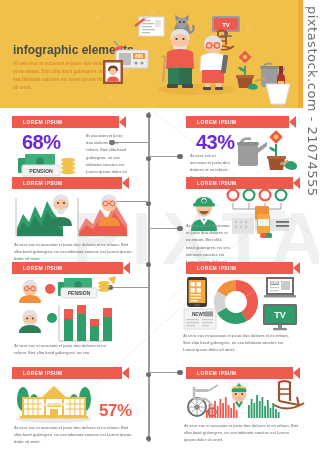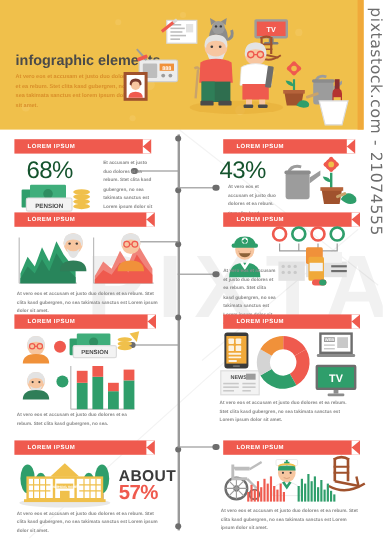--- a/index.html
+++ b/index.html
@@ -66,21 +66,21 @@
   .ribbon::after {
     content:""; position:absolute; right:0; top:0;
     border-top:6px solid #fff; border-bottom:6px solid #fff;
     border-right:7px solid transparent;
   }
   .ribbon-label {
     font-size:5px; font-weight:bold; color:#fff;
     letter-spacing:.4px; margin-left:11px; position:relative; z-index:2;
   }
 
-  .big-num { position:absolute; font-size:20px; font-weight:normal; color:#14532d; letter-spacing:-.5px; }
+  .big-num { position:absolute; font-size:20px; font-weight:bold; color:#6d28d9; letter-spacing:-.5px; }
   .body-txt { position:absolute; font-size:3.9px; font-weight:bold; color:#8c8c8c; line-height:1.85; }
   .about-word { position:absolute; font-size:13px; font-weight:bold; color:#3b3b3b; letter-spacing:.3px; }
   .about-num { position:absolute; font-size:17px; font-weight:bold; color:#ef5a4e; letter-spacing:-.5px; }
   svg { display:block; overflow:visible; }
 </style>
 </head>
 <body>
 
 <div class="page">
 
@@ -273,21 +273,21 @@
       <ellipse cx="52" cy="16" rx="7" ry="2.3"></ellipse>
         <ellipse cx="52" cy="20" rx="7" ry="2.3"></ellipse>
     </g>
   </svg>
   <div class="body-txt" style="left:86px;top:132px;width:42px;">Et accusam et justo duo dolores et ea rebum. Stet clita kasd gubergren, no sea takimata sanctus est Lorem ipsum dolor sit amet.</div>
 
   
   <div class="ribbon" style="left:186px;top:116px;width:110px;">
     <span class="ribbon-label">LOREM IPSUM</span>
   </div>
-  <div class="big-num" style="left:183px;top:131px;">43%</div>
+  <div class="big-num" style="left:196px;top:131px;">43%</div>
   <div class="body-txt" style="left:190px;top:152px;width:42px;">At vero eos et accusam et justo duo dolores et ea rebum. Stet clita kasd gubergren.</div>
   <svg style="position:absolute;left:236px;top:130px;" width="60" height="48" viewBox="0 0 60 48">
     <rect x="2" y="14" width="20" height="22" rx="2" fill="#9c9c9c"></rect>
     <path d="M22 18 L31 12 L31 16 L22 23Z" fill="#9c9c9c"></path>
     <path d="M4 14 q3 -7 11 -5" stroke="#9c9c9c" stroke-width="2.4" fill="none"></path>
     <rect x="1" y="12" width="22" height="3.4" rx="1.6" fill="#8c8c8c"></rect>
     <path d="M40 14 L40 28" stroke="#2f9e6b" stroke-width="2"></path>
     <path d="M40 22 q-6 -1 -7 -5 q6 0 7 5Z" fill="#2f9e6b"></path>
     <g fill="#ef5a4e">
       <ellipse cx="40" cy="7" rx="3" ry="6.4"></ellipse>
@@ -517,21 +517,20 @@
     <rect x="32" y="18" width="16" height="16" fill="#fff"></rect>
     <rect x="33" y="22" width="14" height="4" fill="#f0c04b"></rect>
     <text x="40" y="25.4" font-size="2.6" font-weight="bold" fill="#fff" text-anchor="middle" font-family="Liberation Sans, sans-serif">NURSING HOME</text>
     <g stroke="#f0c04b" stroke-width="1">
       <path d="M14 18 L14 34 M19 18 L19 34 M24 18 L24 34 M56 18 L56 34 M61 18 L61 34 M66 18 L66 34"></path>
       <path d="M10 23 L28 23 M52 23 L70 23 M10 28 L28 28 M52 28 L70 28"></path>
     </g>
     <rect x="36" y="28" width="8" height="8" fill="#f0c04b"></rect>
     <rect x="6" y="35" width="68" height="2.4" fill="#f0c04b"></rect>
   </svg>
-  <div class="about-word" style="left:99px;top:389px;">ABOUT</div>
   <div class="about-num" style="left:99px;top:401px;">57%</div>
   <div class="body-txt" style="left:14px;top:424px;width:120px;">At vero eos et accusam et justo duo dolores et ea rebum. Stet clita kasd gubergren, no sea takimata sanctus est Lorem ipsum dolor sit amet.</div>
 
   
   <div class="ribbon" style="left:186px;top:367px;width:114px;">
     <span class="ribbon-label">LOREM IPSUM</span>
   </div>
   <svg style="position:absolute;left:184px;top:383px;" width="40" height="34" viewBox="0 0 40 34">
     <circle cx="13" cy="24" r="9" fill="none" stroke="#6d6d6d" stroke-width="2"></circle>
     <circle cx="13" cy="24" r="2.6" fill="#6d6d6d"></circle>

